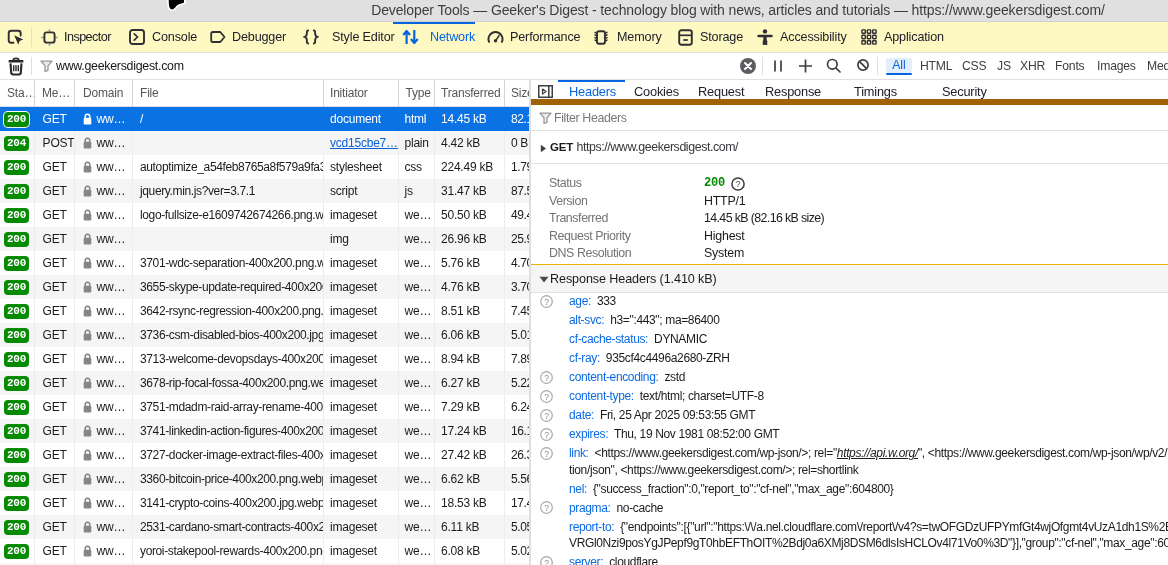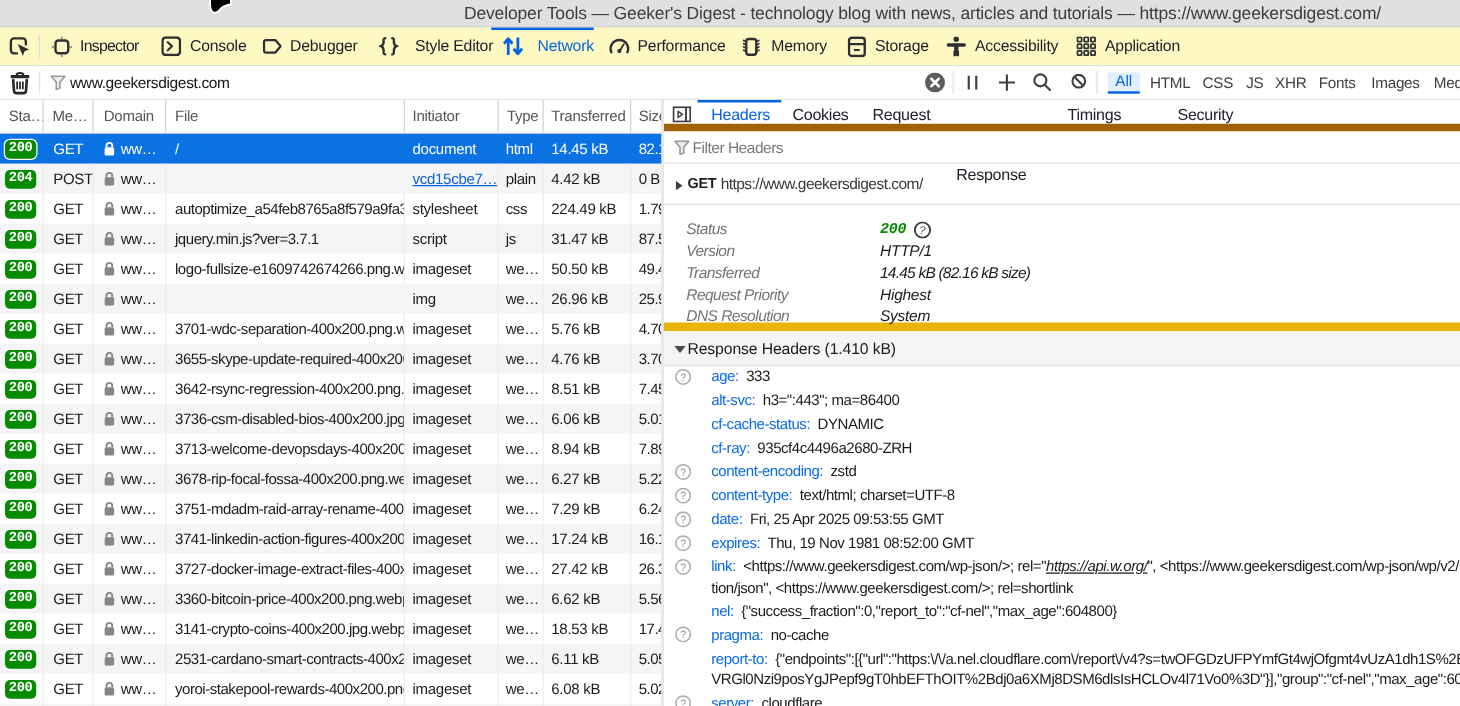--- a/index.html
+++ b/index.html
@@ -65,22 +65,22 @@
 #right { position:absolute; left:530px; top:80px; width:638px; height:485px;
   background:#fff; border-left:1px solid #dfdfe2; overflow:hidden; }
 #rtabs { position:relative; height:25px; border-bottom:6px solid #a16207; }
 .rtab { position:absolute; top:0; height:24px; line-height:24px; font-size:12.8px;
   color:#20202a; letter-spacing:-0.2px; }
 #hline { position:absolute; left:27px; top:0; width:67px; height:2px; background:#0565e0; }
 #fhrow { position:relative; height:26px; border-bottom:1px solid #e0e0e2;
   font-size:12.4px; color:#797979; }
 #getrow { position:relative; height:33px; border-bottom:1px solid #e0e0e2;
   font-size:12.4px; }
-#summary { position:relative; height:101px; border-bottom:7px solid #eab308;
-  font-size:12.4px;font-style:italic; }
+#summary { position:relative; height:101px; border-bottom:1px solid #eab308;
+  font-size:12.4px; }
 .srow { position:absolute; left:18px; height:17.6px; line-height:17.6px;
   color:#747478; letter-spacing:-0.42px; }
 .sval { position:absolute; left:173px; height:17.6px; line-height:17.6px;
   color:#1b1b1f; letter-spacing:-0.2px; }
 #secbar { position:relative; height:28px; background:#f5f5f6;
   border-bottom:1px solid #e0e0e2; font-size:12.6px; color:#1b1b1f; }
 #hlist { position:relative; padding-top:0px; }
 .hentry { position:relative; margin:0 0 2.3px 0; padding-left:38px;
   font-size:12px; line-height:16.7px; letter-spacing:-0.35px;
   color:#1b1b1f; overflow:hidden; width:1168px; }
@@ -571,21 +571,21 @@
     <div id="rtabs">
       <div id="hline"></div>
       <svg class="abs" style="left:7px; top:5px" width="15" height="13" viewBox="0 0 15 13">
         <rect x="0.75" y="0.75" width="13.5" height="11.5" fill="none" stroke="#3e3e43" stroke-width="1.5"></rect>
         <path d="M4.5,4 L8,6.5 L4.5,9 Z" fill="none" stroke="#3e3e43" stroke-width="1.2" stroke-linejoin="round"></path>
         <path d="M10.8,1 V12" stroke="#3e3e43" stroke-width="1.5"></path>
       </svg>
       <div class="rtab" style="left:38px; color:#0565e0;">Headers</div>
       <div class="rtab" style="left:103px;">Cookies</div>
       <div class="rtab" style="left:167px;">Request</div>
-      <div class="rtab" style="left:234px;margin-top:48px;">Response</div>
+      <div class="rtab" style="left:234px;">Response</div>
       <div class="rtab" style="left:323px;">Timings</div>
       <div class="rtab" style="left:371px;margin-left:40px;">Security</div>
     </div>
     <div id="fhrow">
       <svg class="abs" style="left:8px; top:7px" width="13" height="12" viewBox="0 0 13 12">
         <path d="M1,1 H12 L8,5.8 L8,10.4 L5,11.5 L5,5.8 Z" fill="#ececec" stroke="#97979d" stroke-width="1.25" stroke-linejoin="round"></path>
       </svg>
       <div class="abs" style="left:23px; top:0; height:26px; line-height:26px; letter-spacing:-0.38px;">Filter Headers</div>
     </div>
     <div id="getrow">

